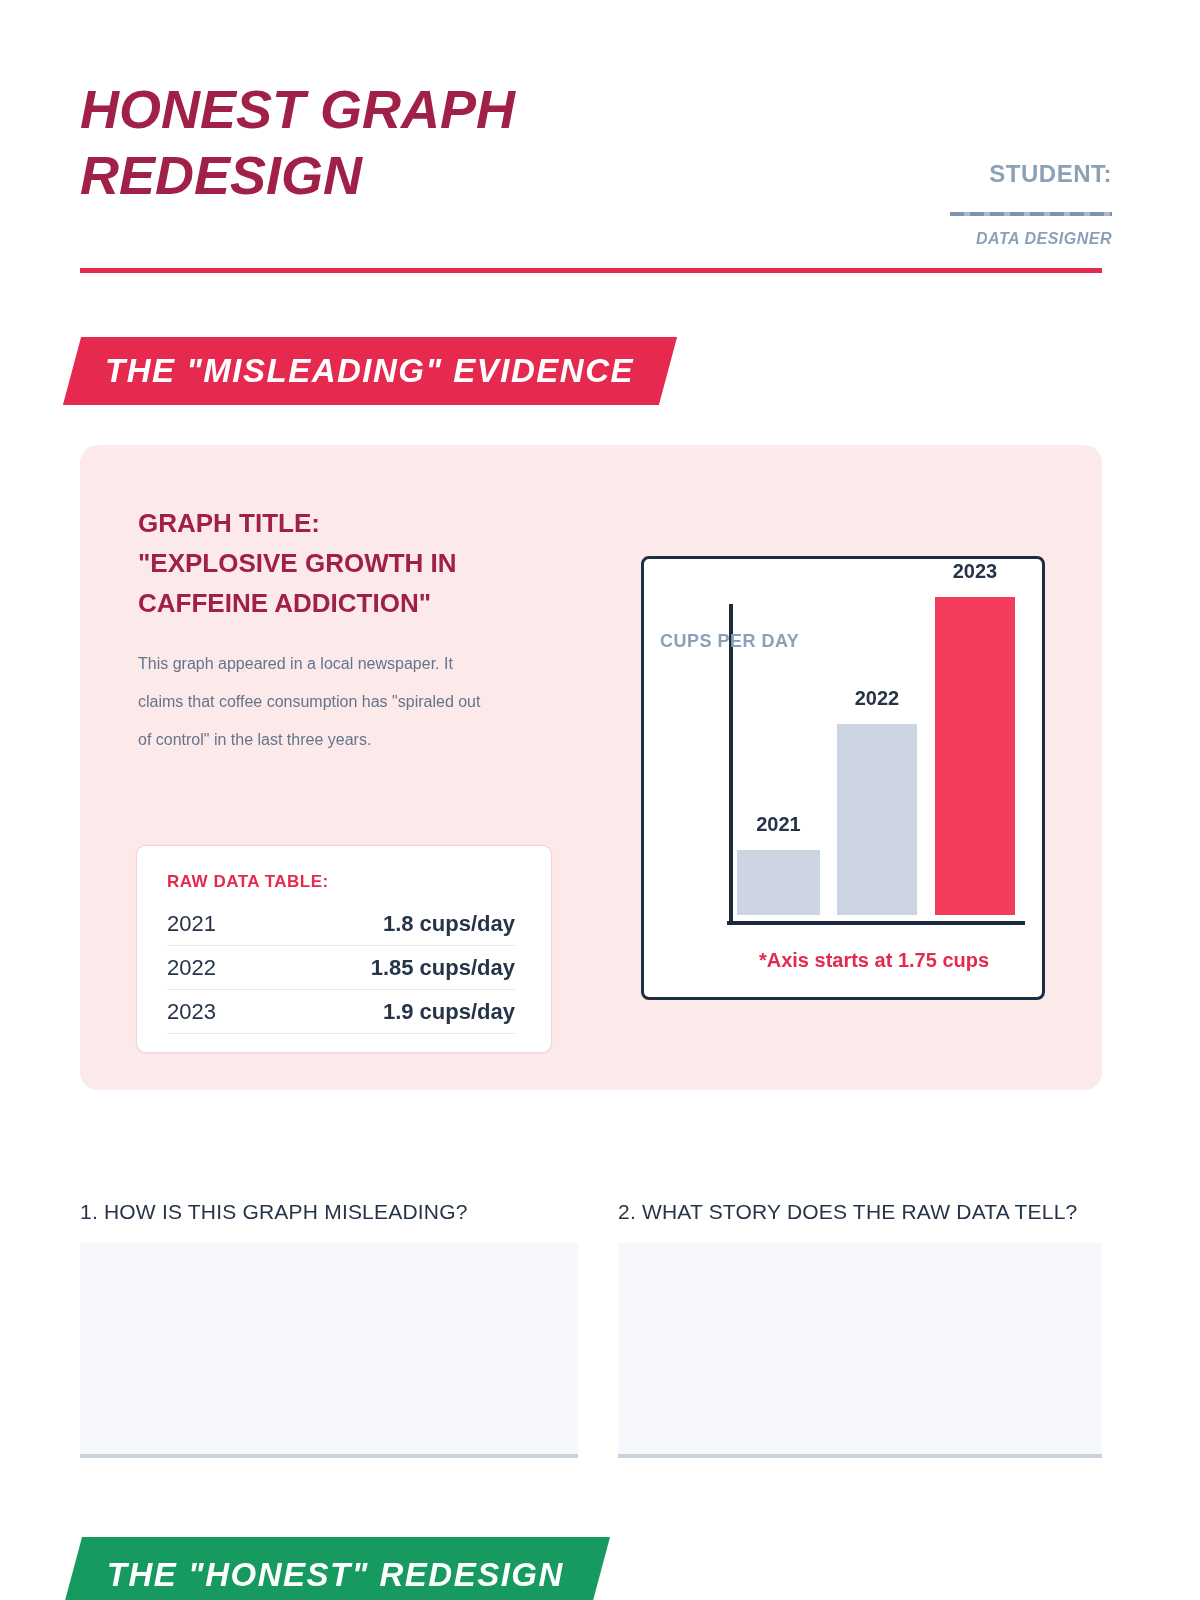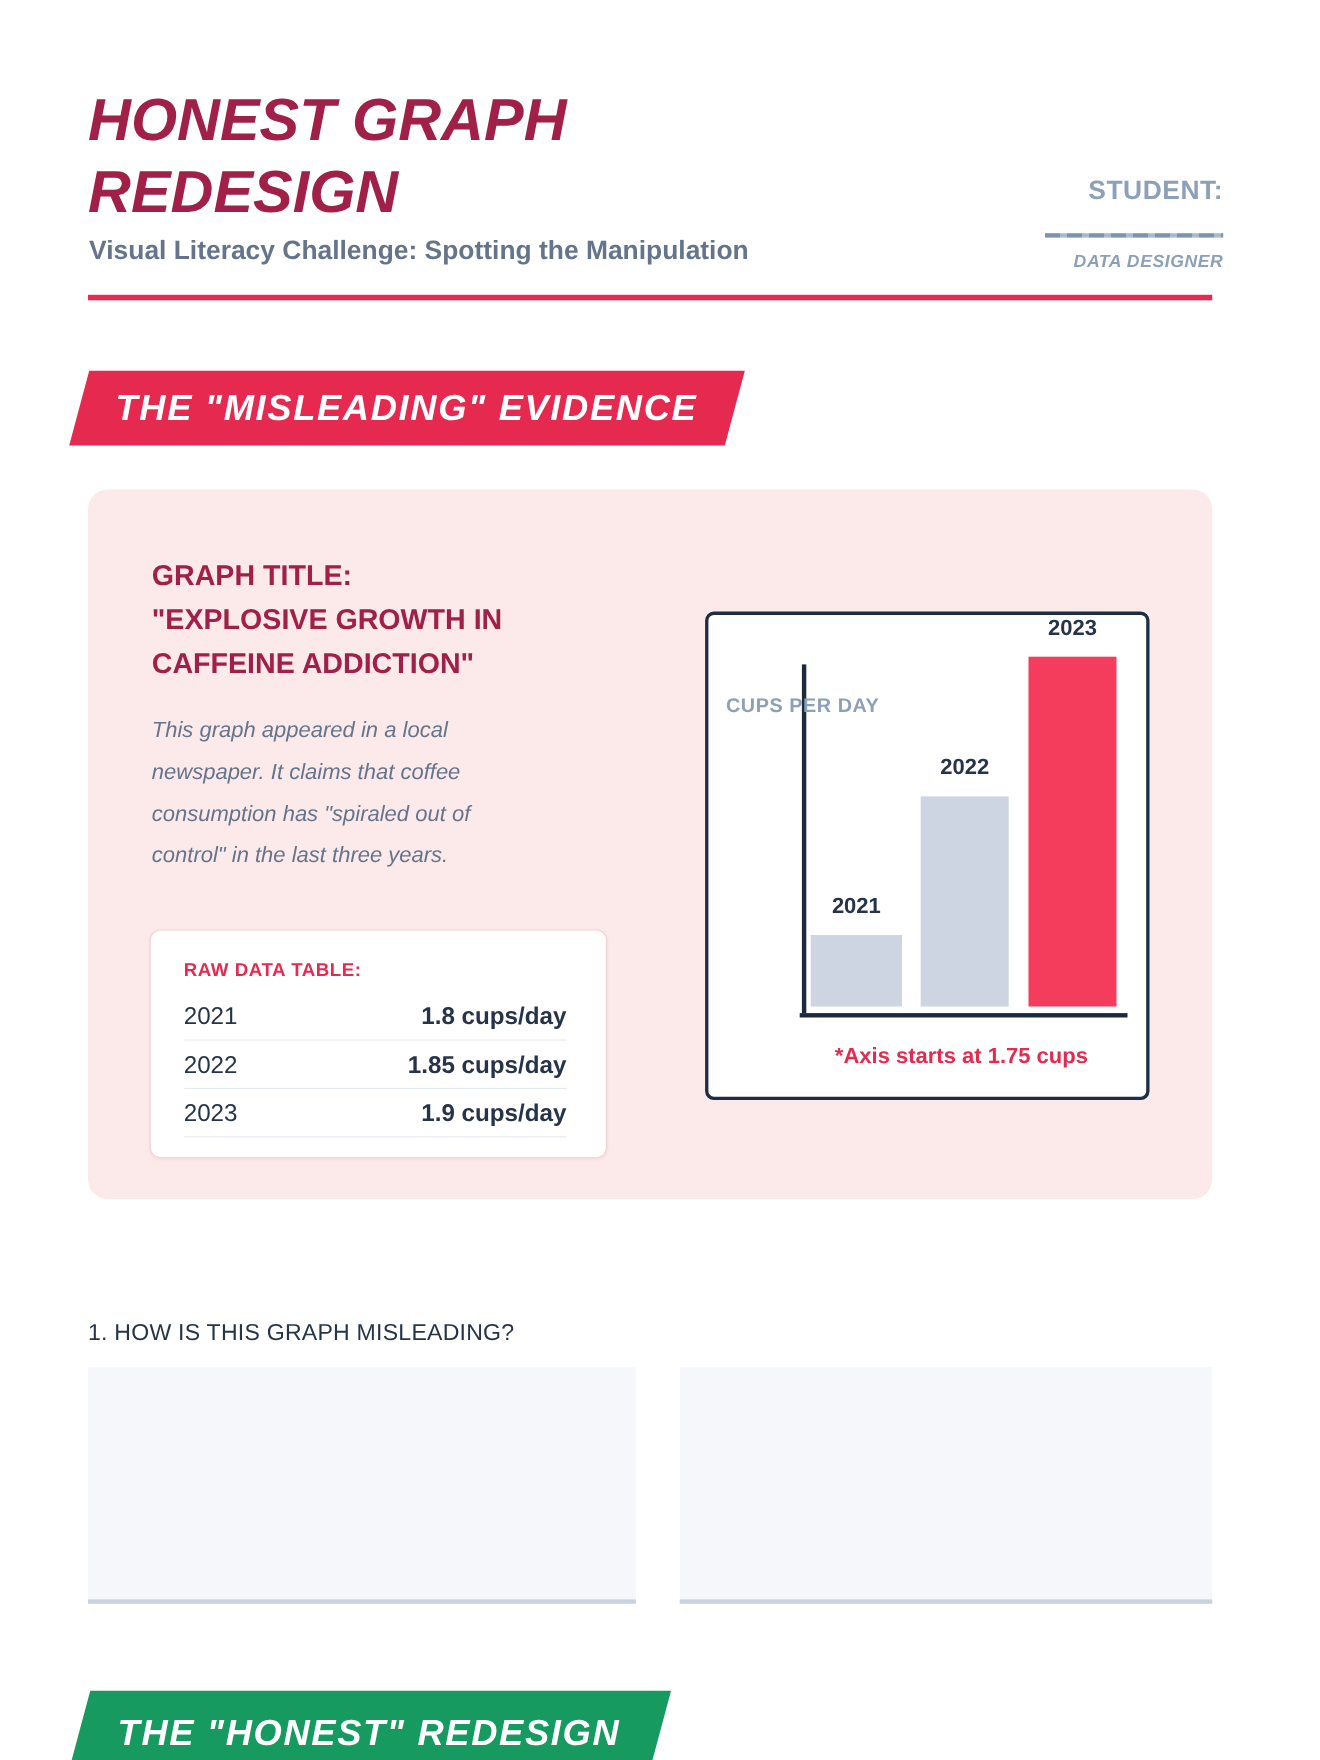--- a/index.html
+++ b/index.html
@@ -52,21 +52,21 @@
   .evidence-card{
     position:absolute; left:80px; top:445px; width:1022px; height:645px;
     background:var(--pink_bg,#FCE9EA); border-radius:18px;
   }
   .graph-title{
     position:absolute; left:58px; top:58px; width:345px;
     font-size:26px; line-height:40px; font-weight:700; color:var(--maroon,#A02048);
   }
   .graph-desc{
     position:absolute; left:58px; top:200px; width:360px;
-    font-size:20px; line-height:38px; font-style:italic; color:var(--slate,#64748B);
+    font-size:16px; line-height:38px; color:var(--slate,#64748B);
   }
   .data-table{
     position:absolute; left:56px; top:400px; width:416px;
     background:#ffffff; border:1px solid #F4D2D6; border-radius:10px;
     padding:26px 36px 18px 30px; box-shadow:0 1px 2px rgba(160,32,72,0.06);
   }
   .data-table-heading{
     font-size:17px; font-weight:700; letter-spacing:0.5px; color:var(--accent_red,#E62A4F);
     margin-bottom:10px;
   }
@@ -111,21 +111,20 @@
     background:var(--box_bg,#F5F7FA); border-bottom:4px solid var(--box_border,#C8D3E0);
   }
   .box1{ left:80px; width:498px; } .box2{ left:618px; width:484px; }
 </style>
 </head>
 <body>
 
 <div class="page">
 
   <h1 class="title">HONEST GRAPH REDESIGN</h1>
-  <div class="subtitle">Visual Literacy Challenge: Spotting the Manipulation</div>
 
   <div class="student">
     <div class="student-label">STUDENT:</div>
     <div class="student-line"></div>
     <div class="student-role">DATA DESIGNER</div>
   </div>
 
   <div class="header-rule"></div>
 
   <div class="banner banner-red">
@@ -169,20 +168,21 @@
       <div class="bar-col col-2">
         <div class="bar-label">2023</div>
         <div class="bar" style="height: 318px; background: rgb(244, 61, 92);"></div>
       </div>
 
       <div class="chart-footnote">*Axis starts at 1.75 cups</div>
     </div>
   </section>
 
   <h3 class="q-label q1-label">1. HOW IS THIS GRAPH MISLEADING?</h3>
+  <h3 class="q-label q2-label">2. WHAT STORY DOES THE RAW DATA TELL?</h3>
   <div class="answer-box box1"></div>
   <div class="answer-box box2"></div>
 
   <div class="banner banner-green">
     <span>THE "HONEST" REDESIGN</span>
   </div>
 
 </div>
 
 </body></html>

